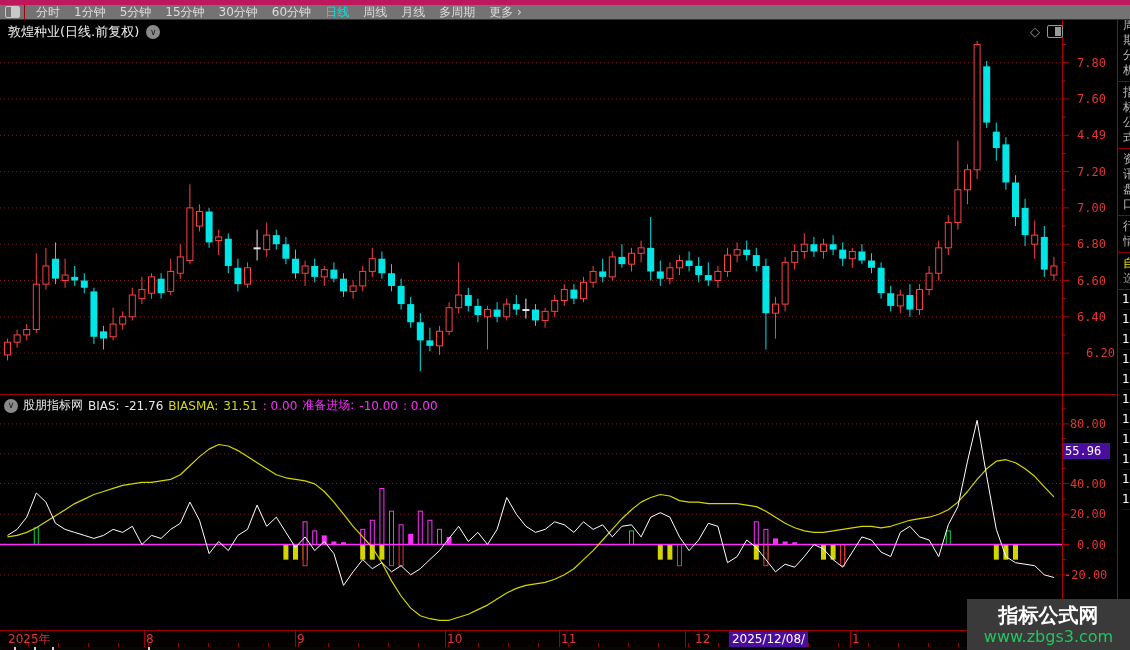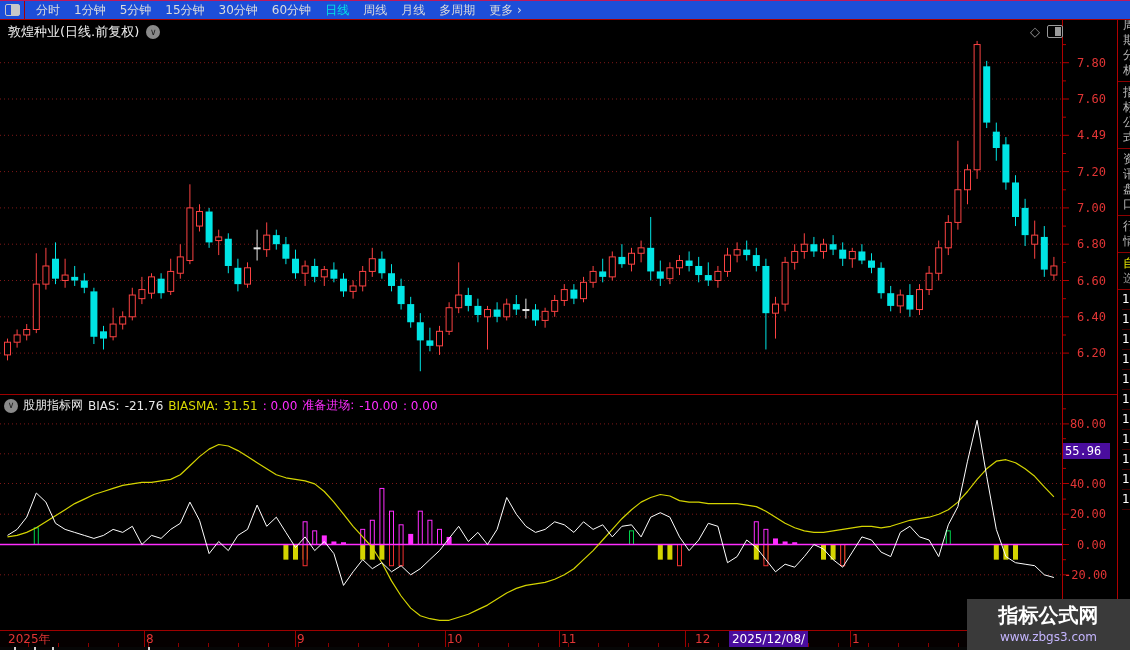--- a/index.html
+++ b/index.html
@@ -1,20 +1,20 @@
 <!DOCTYPE html>
 <html><head>
 <meta charset="utf-8">
 <style>
   html,body{margin:0;padding:0;background:#111;}
   .screen{position:relative;width:1130px;height:650px;background:#000;overflow:hidden;
           font-family:"DejaVu Sans",sans-serif;-webkit-font-smoothing:none;}
   
-  .toolbar{position:absolute;top:0;left:0;width:1130px;height:20px;background:#1d4ed8;
-           border-top:1px solid #be185d;border-bottom:1px solid #a80000;display:flex;align-items:stretch;z-index:6;box-sizing:border-box;}
+  .toolbar{position:absolute;top:0;left:0;width:1130px;height:20px;background:#737373;
+           border-top:5px solid #be185d;border-bottom:1px solid #a80000;display:flex;align-items:stretch;z-index:6;box-sizing:border-box;}
   .win-box{width:24px;border-right:1px solid #a80000;display:flex;align-items:center;justify-content:center;flex:0 0 auto;}
   .win-icon{width:13px;height:10px;border:1px solid #c8c8c8;border-radius:2px;position:relative;}
   .win-icon::after{content:"";position:absolute;right:0;top:0;bottom:0;width:55%;background:#c8c8c8;}
   .menu{display:flex;align-items:center;padding-left:4px;color:#dcdcdc;font-size:12px;}
   .menu-item{padding:0 7px;white-space:nowrap;}
   .menu-item.active{color:#00e5e5;}
   .tb-buttons{margin-left:auto;display:flex;align-items:stretch;margin-right:13px;}
   .tb-btn{border:1px solid #a80000;margin-left:-1px;padding:0 7px;font-size:12px;color:#ececec;
           display:flex;align-items:center;white-space:nowrap;box-sizing:border-box;}
   
@@ -47,21 +47,21 @@
   .ta-sep{position:absolute;top:0;width:1px;height:16px;background:#9e0000;}
   .ta-tick{position:absolute;bottom:0;width:1px;height:4px;background:#8c0000;}
   .ta-badge{position:absolute;top:0;height:16px;background:#4a0d9e;color:#fff;font-size:12px;line-height:16px;
             text-align:center;z-index:2;}
   .bottom-sliver{position:absolute;left:0;top:647px;width:968px;height:3px;background:#060606;z-index:3;overflow:hidden;}
   .sliver-mark{position:absolute;top:0;height:3px;background:#d0d0d0;width:2px;}
   
   .watermark{position:absolute;left:967px;top:599px;width:163px;height:51px;background:#3a3a3a;z-index:7;
              display:flex;flex-direction:column;align-items:center;justify-content:center;}
   .wm1{color:#ffffff;font-size:20px;font-weight:bold;line-height:24px;}
-  .wm2{color:#c4b5fd;font-size:12px;line-height:20px;}
+  .wm2{color:#22c55e;font-size:16px;line-height:20px;}
   
   .right-strip{position:absolute;left:1117px;top:0;width:13px;height:650px;background:#000;
                border-left:1px solid #b00000;z-index:5;overflow:hidden;box-sizing:border-box;}
   .strip-sec{border-bottom:1px solid #8c0000;padding:3px 0;}
   .strip-ch{font-size:12px;line-height:15px;color:#b9b9b9;margin-left:5px;white-space:nowrap;}
   .strip-watch{color:#e8e800;}
   .strip-sub{color:#9a9a9a;}
   .strip-num{font-size:12px;line-height:19px;color:#ffffff;margin-left:4px;border-bottom:1px solid #3d0000;}
 </style>
 </head>
@@ -421,21 +421,21 @@
 
   <div class="axis-layer" id="axisLayer">
       <div class="axis-lab" style="top: 55.7px;">7.80</div>
       <div class="axis-lab" style="top: 92px;">7.60</div>
       <div class="axis-lab" style="top: 128.3px;">4.49</div>
       <div class="axis-lab" style="top: 164.6px;">7.20</div>
       <div class="axis-lab" style="top: 200.9px;">7.00</div>
       <div class="axis-lab" style="top: 237.2px;">6.80</div>
       <div class="axis-lab" style="top: 273.5px;">6.60</div>
       <div class="axis-lab" style="top: 309.8px;">6.40</div>
-      <div class="axis-lab" style="top: 346.1px;">6.20</div>
+      <div class="axis-lab" style="top: 346.1px; padding-left: 9px;">6.20</div>
       <div class="axis-lab" style="top: 416.9px;">80.00</div>
       <div class="axis-lab" style="top: 476.5px;">40.00</div>
       <div class="axis-lab" style="top: 507.2px;">20.00</div>
       <div class="axis-lab" style="top: 537.5px;">0.00</div>
       <div class="axis-lab" style="top: 567.8px;">-20.00</div>
       <div class="val-badge" style="top: 443px;">55.96</div>
     </div>
 
   <div class="ind-header">
     <span class="circle-chev">∨</span>

